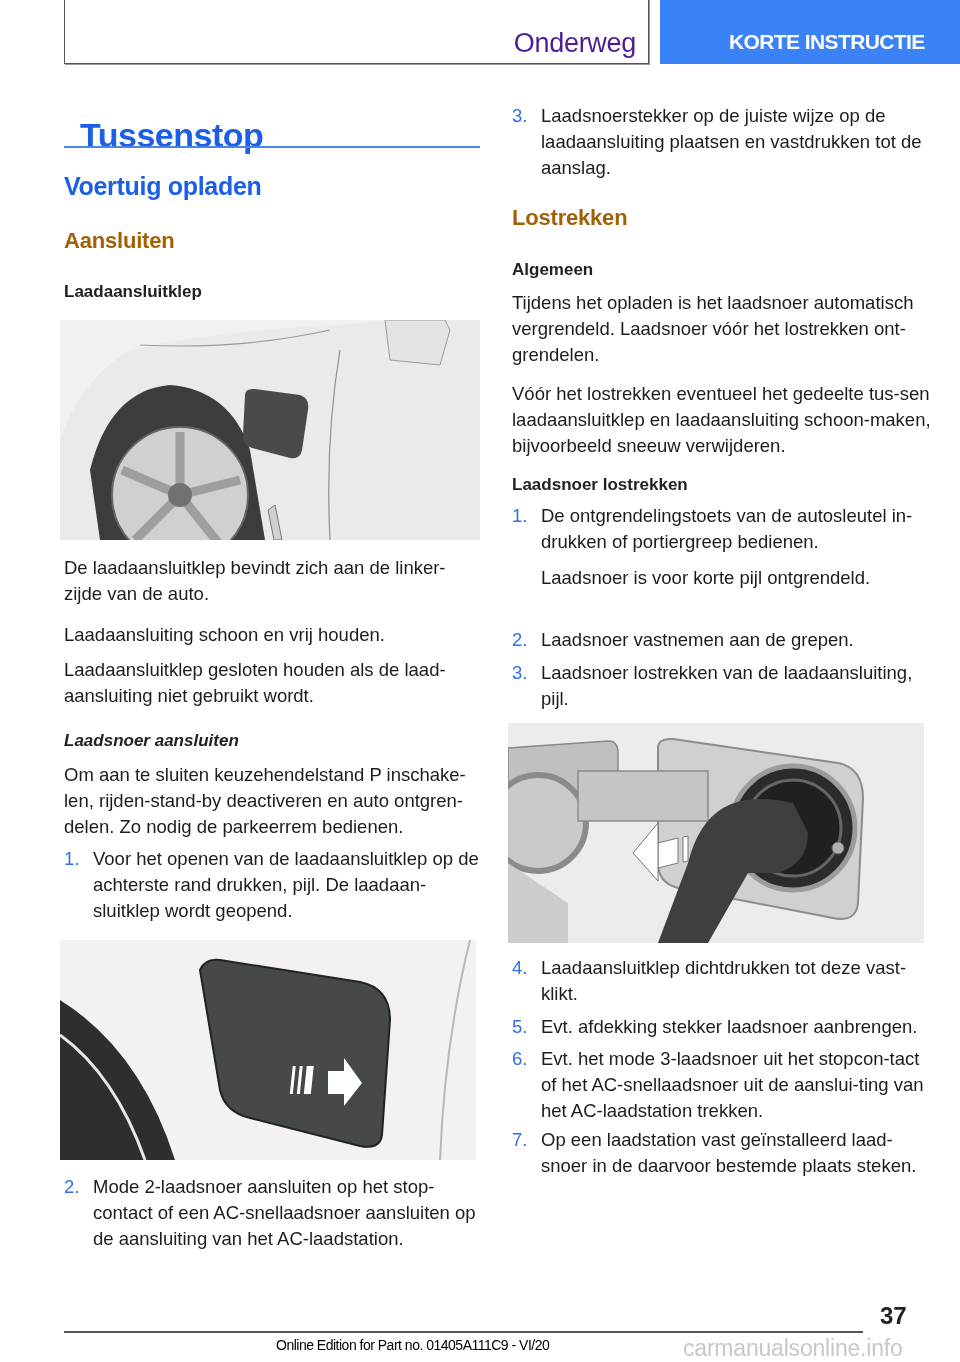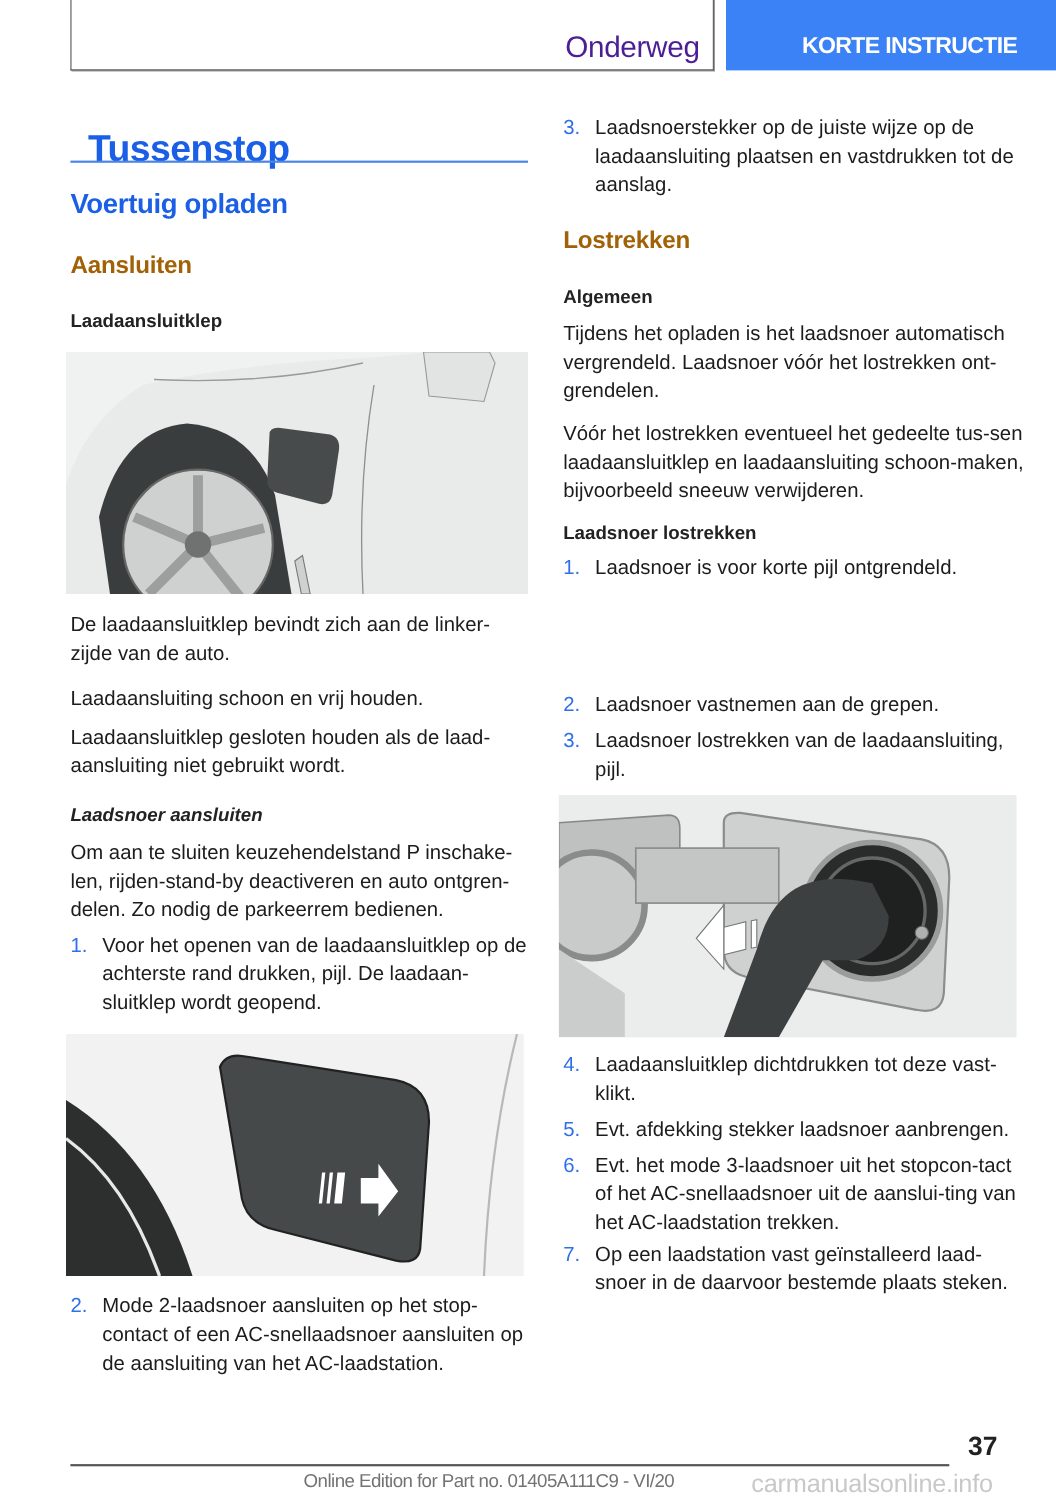--- a/index.html
+++ b/index.html
@@ -24,21 +24,21 @@
   .item { position: absolute; display: flex; font-size: 18.5px; line-height: 26px; }
   .item .num { width: 29px; flex: 0 0 29px; color: #2f6fe8; }
   .item .body { flex: 1; }
   .item p { margin: 0; }
   .item p + p { margin-top: 10px; }
 
   .figure { position: absolute; overflow: hidden; background: #eceded; }
 
   .footer-rule { position: absolute; left: 64px; top: 1331px; width: 799px; height: 2px; background: #555; }
   .page-num { position: absolute; left: 880px; top: 1302px; font-size: 24px; font-weight: bold; color: #222; text-align: right; }
-  .footer-text { position: absolute; left: 276px; top: 1337px; font-size: 17px; color: #737373; letter-spacing: -0.5px; white-space: nowrap; }
+  .footer-text { position: absolute; left: 276px; top: 1337px; font-size: 14px; color: #000000; letter-spacing: -0.5px; white-space: nowrap; }
   .watermark { position: absolute; left: 683px; top: 1335px; font-size: 23px; color: #c8c8c8; letter-spacing: -0.2px; white-space: nowrap; }
 </style>
 </head>
 <body>
 
 <div class="hdr-left">
   <span>Onderweg</span>
 </div>
 <div class="hdr-right">
   <span>KORTE INSTRUCTIE</span>
@@ -120,20 +120,21 @@
 <h3 class="sub abs" style="left:512px; top:205px;">Lostrekken</h3>
 <h4 class="minor abs" style="left:512px; top:260px;">Algemeen</h4>
 <p class="txt abs" style="left:512px; top:290px; width:420px;">Tijdens het opladen is het laadsnoer automatisch vergrendeld. Laadsnoer vóór het lostrekken ont-grendelen.</p>
 <p class="txt abs" style="left:512px; top:381px; width:420px;">Vóór het lostrekken eventueel het gedeelte tus-sen laadaansluitklep en laadaansluiting schoon-maken, bijvoorbeeld sneeuw verwijderen.</p>
 
 <h4 class="minor abs" style="left:512px; top:475px;">Laadsnoer lostrekken</h4>
 
 <div class="item" style="left:512px; top:503px; width:420px;">
   <span class="num">1.</span>
   <div class="body">
+    <p>De ontgrendelingstoets van de autosleutel in-drukken of portiergreep bedienen.</p>
     <p>Laadsnoer is voor korte pijl ontgrendeld.</p>
   </div>
 </div>
 <div class="item" style="left:512px; top:627px; width:420px;">
   <span class="num">2.</span>
   <div class="body">
       <p>Laadsnoer vastnemen aan de grepen.</p>
     </div>
 </div>
 <div class="item" style="left:512px; top:660px; width:420px;">

